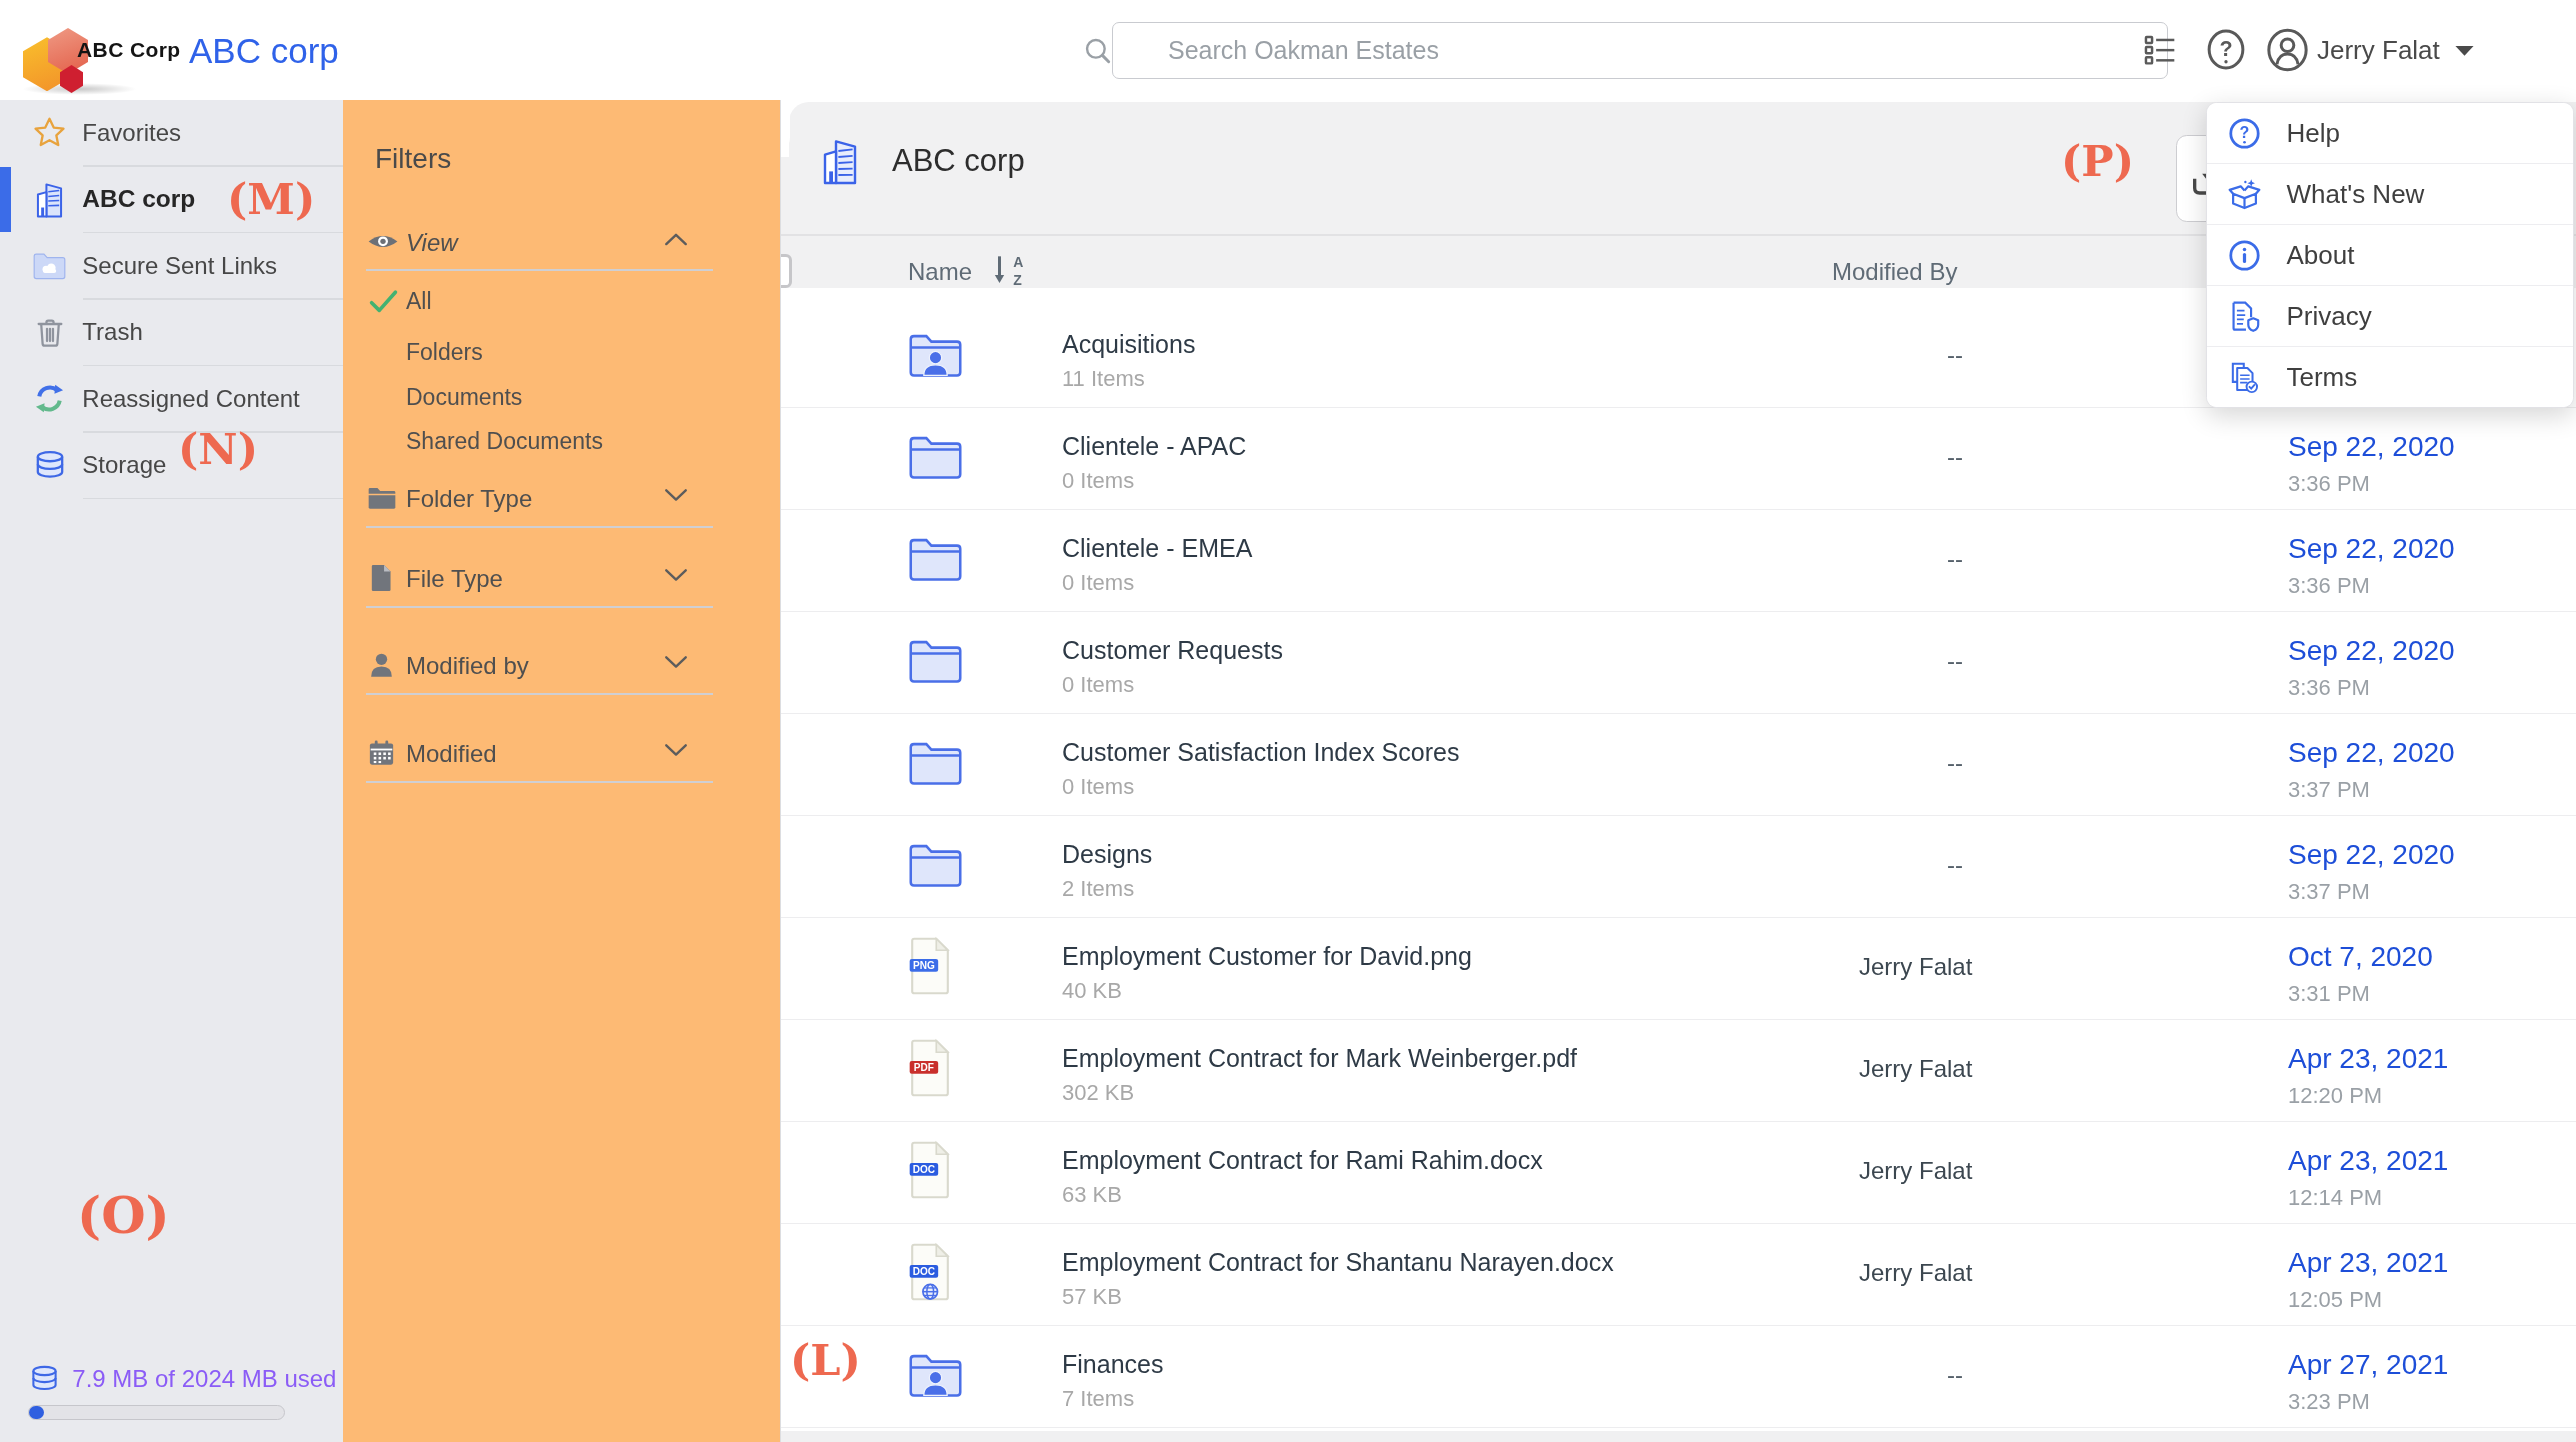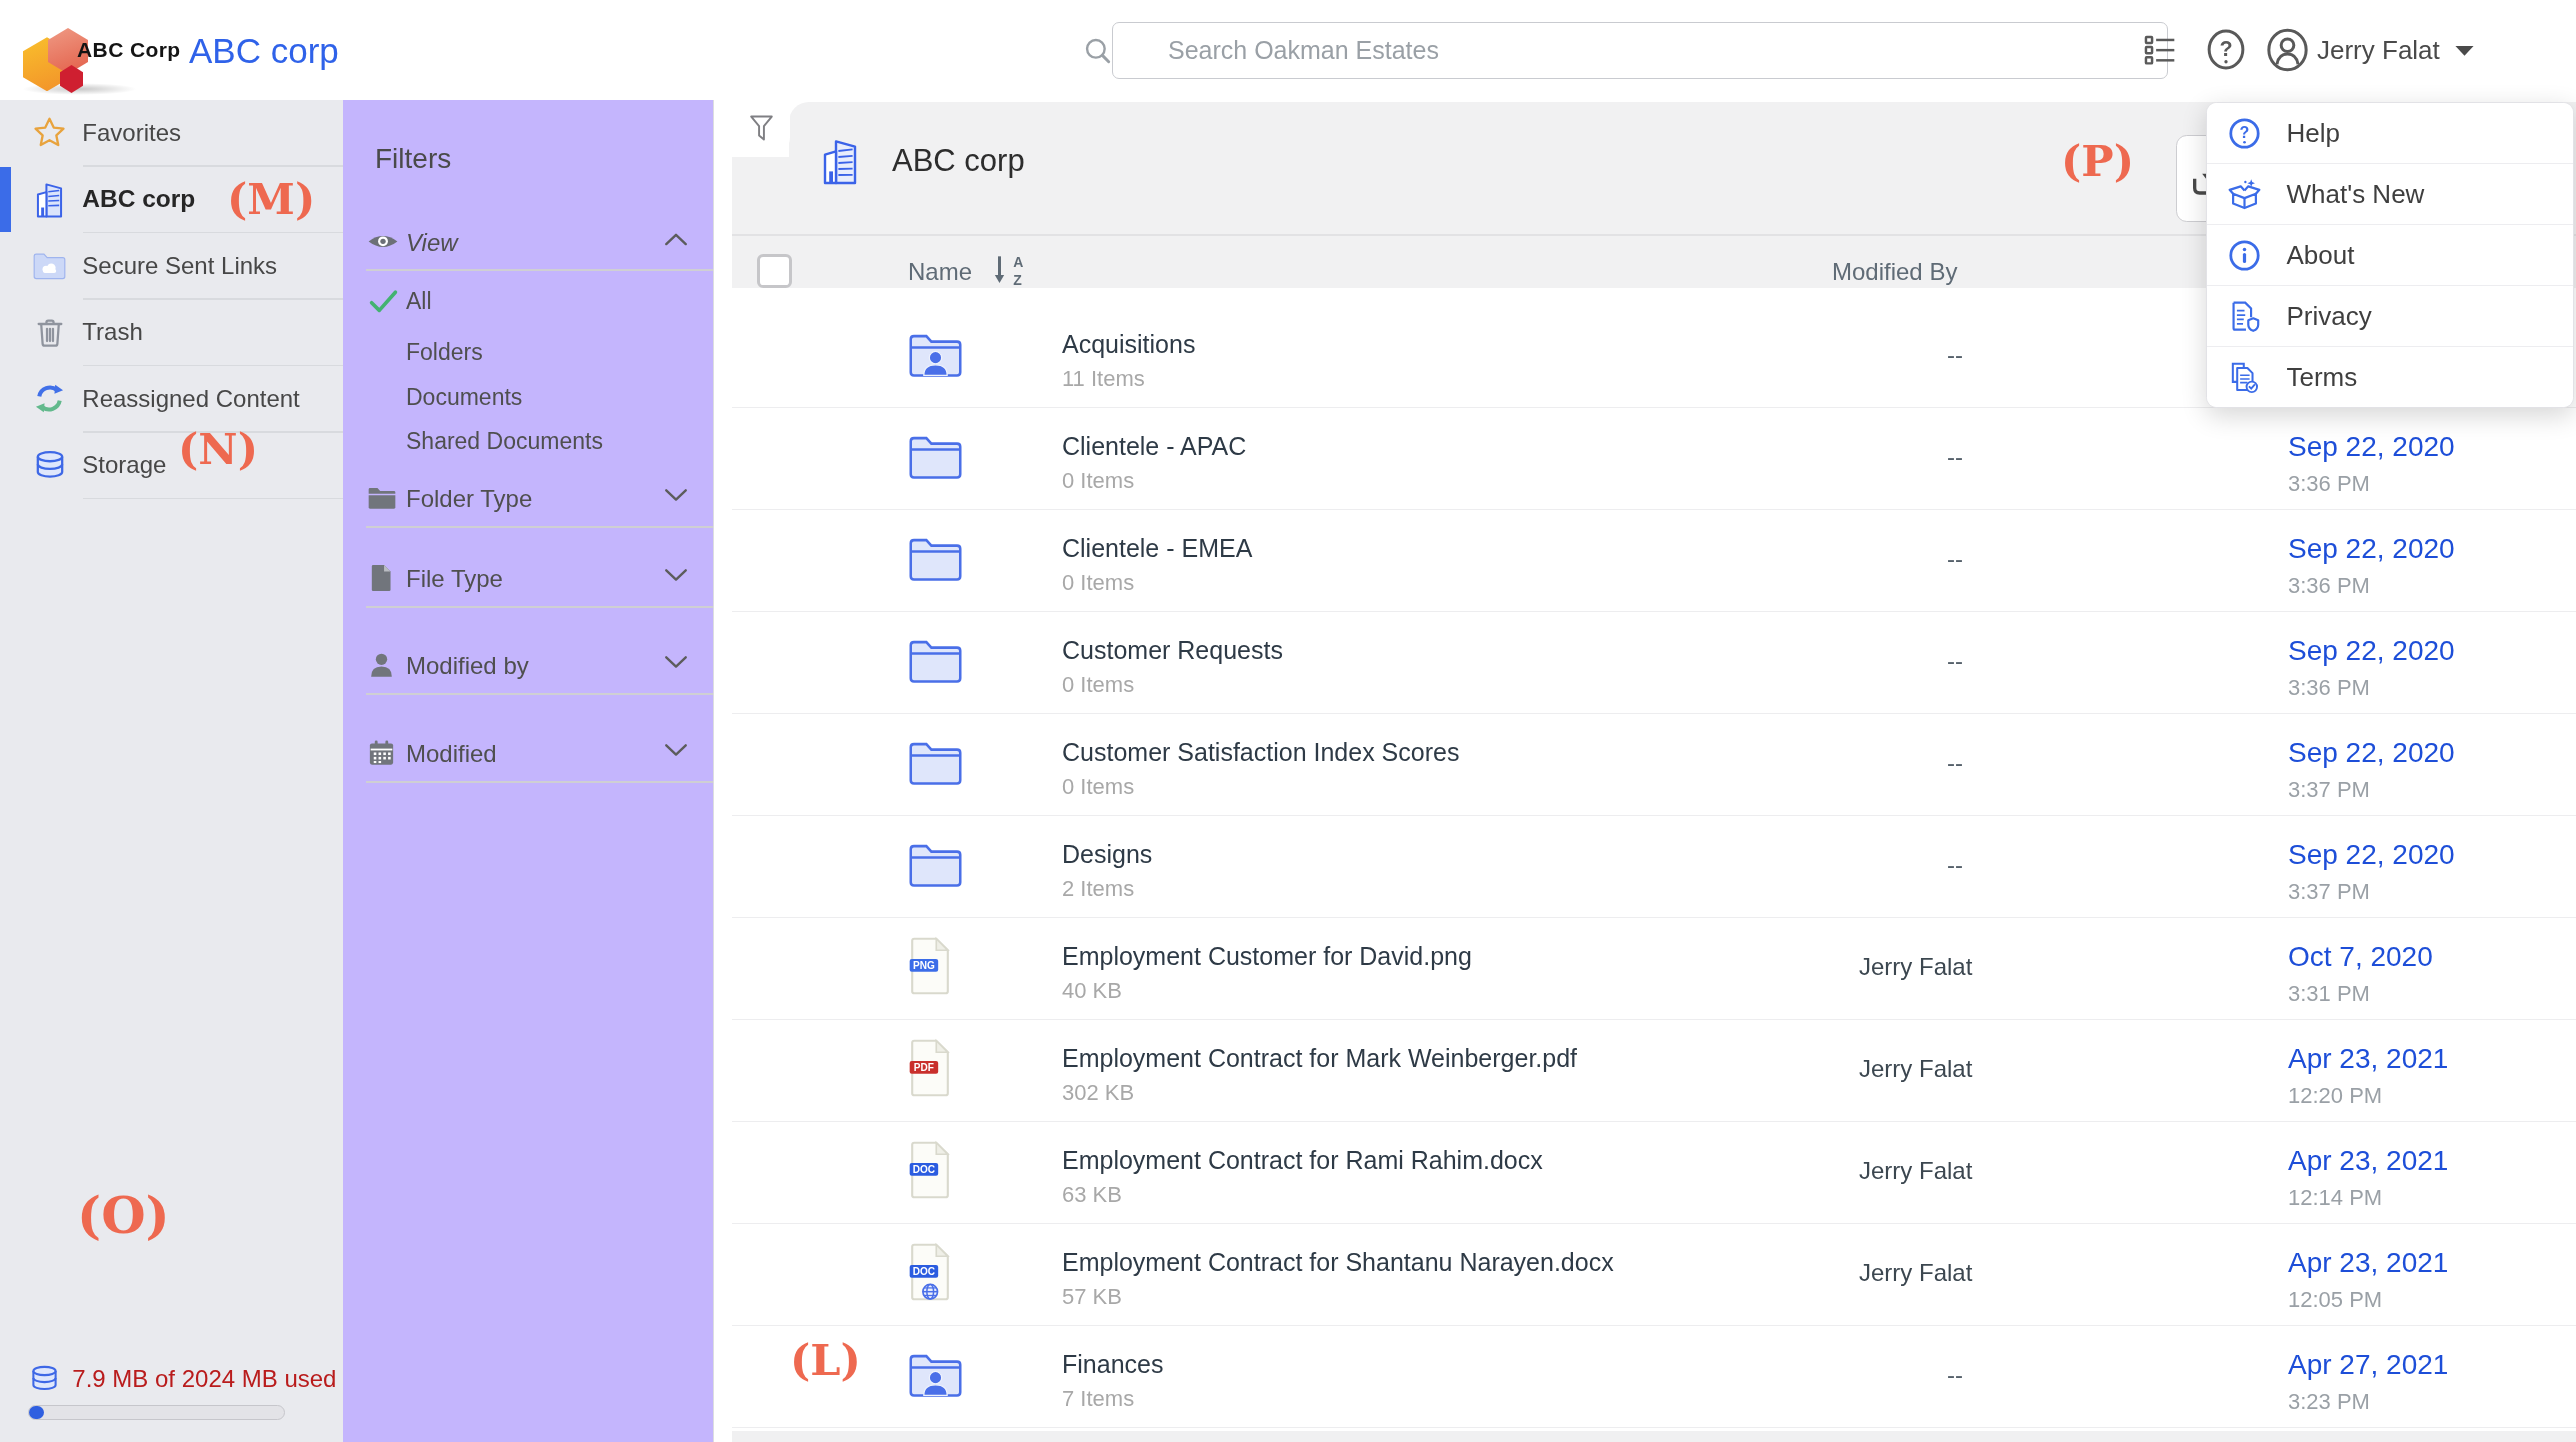--- a/index.html
+++ b/index.html
@@ -21,27 +21,27 @@
   
   #sidebar{left:0;top:100px;width:343px;height:1342px;background:#e9eaee;z-index:5;}
   .side-item{position:relative;height:65px;display:flex;align-items:center;cursor:pointer;text-align:center;}
   .side-item .sicon{margin-left:32px;width:35px;height:35px;flex:0 0 35px;display:flex;align-items:center;justify-content:center;}
   .side-item .slabel{margin-left:15.3px;font-size:24px;color:#474747;}
   .side-item.active .slabel{font-weight:bold;color:#262626;font-size:24.5px;}
   .active-bar{position:absolute;left:0;top:0;width:10.7px;height:100%;background:#3b6ce8;}
   .side-sep{height:1.5px;background:#d8dade;margin-left:83px;}
   #storage-block{left:0;top:1257px;width:343px;}
   #usage-row{position:absolute;left:29px;top:6.1px;display:flex;align-items:center;}
-  #usage-text{margin-left:12.3px;font-size:24px;color:#b91c1c;}
+  #usage-text{margin-left:12.3px;font-size:24px;color:#8b5cf6;}
   #storage-progress{position:absolute;left:28px;top:48px;width:255px;height:13px;border:1.5px solid #c6c6cb;
     border-radius:7.7px;background:#e3e3e7;}
   #storage-progress-fill{height:100%;background:#2f5fe0;border-radius:7.7px;}
   #trash-link{position:absolute;left:28px;top:80px;font-size:24px;color:#2e5ce6;cursor:pointer;}
   
-  #filters{left:343px;top:100px;width:371px;height:1342px;background:#c4b5fd;border-right:1.5px solid #dcdde0;
+  #filters{left:343px;top:100px;width:438px;height:1342px;background:#fdba74;border-right:1.5px solid #dcdde0;
     box-sizing:border-box;z-index:6;}
   #filters-title{position:absolute;left:32px;top:43px;font-size:28px;color:#4a4a4a;}
   .fsec-head{position:absolute;left:0;width:370px;height:44px;cursor:pointer;}
   .fsec-head .ficon{position:absolute;left:23px;top:4.6px;}
   .fsec-head .flabel{position:absolute;left:63px;top:7.7px;font-size:24px;color:#4f4f4f;}
   .fsec-head .fchev{position:absolute;left:320px;top:9.2px;}
   .f-underline{position:absolute;left:23px;width:347px;height:1.5px;background:#cfcfd3;}
   .fview-item{position:absolute;left:63px;font-size:23px;color:#4f4f4f;cursor:pointer;}
   
   #main{left:732px;top:100px;width:1844px;height:1342px;background:#fff;z-index:4;}

